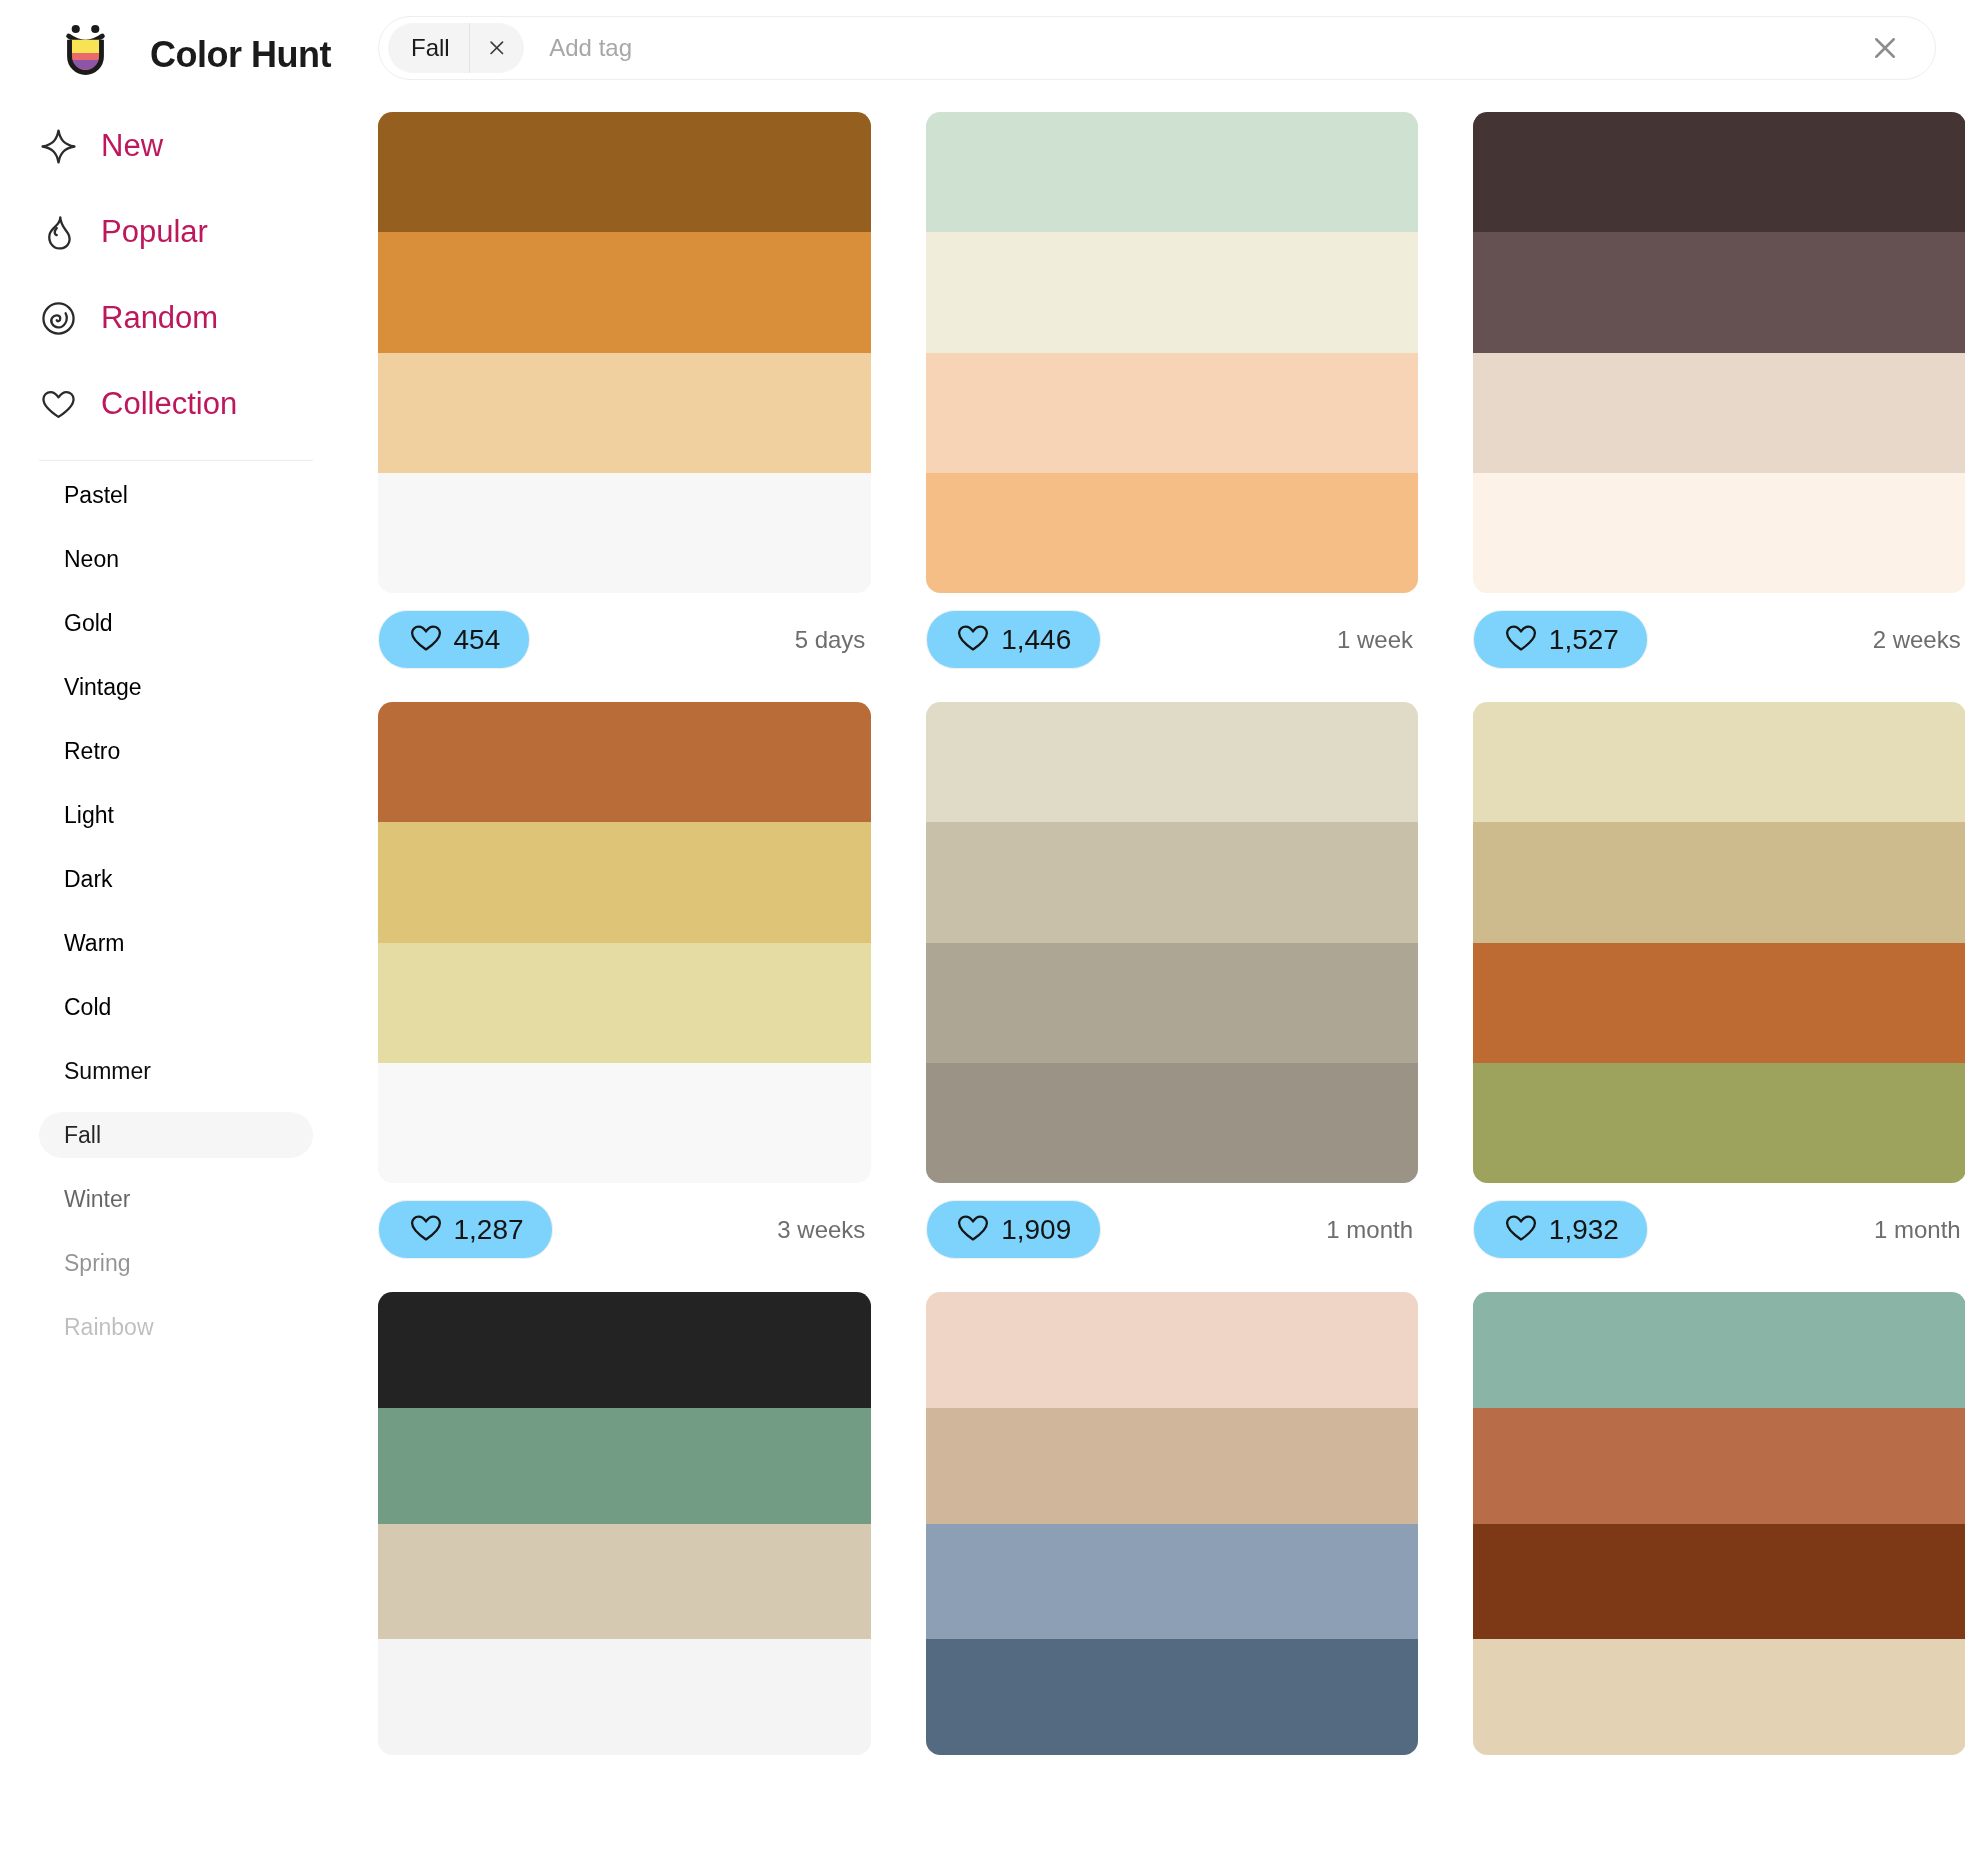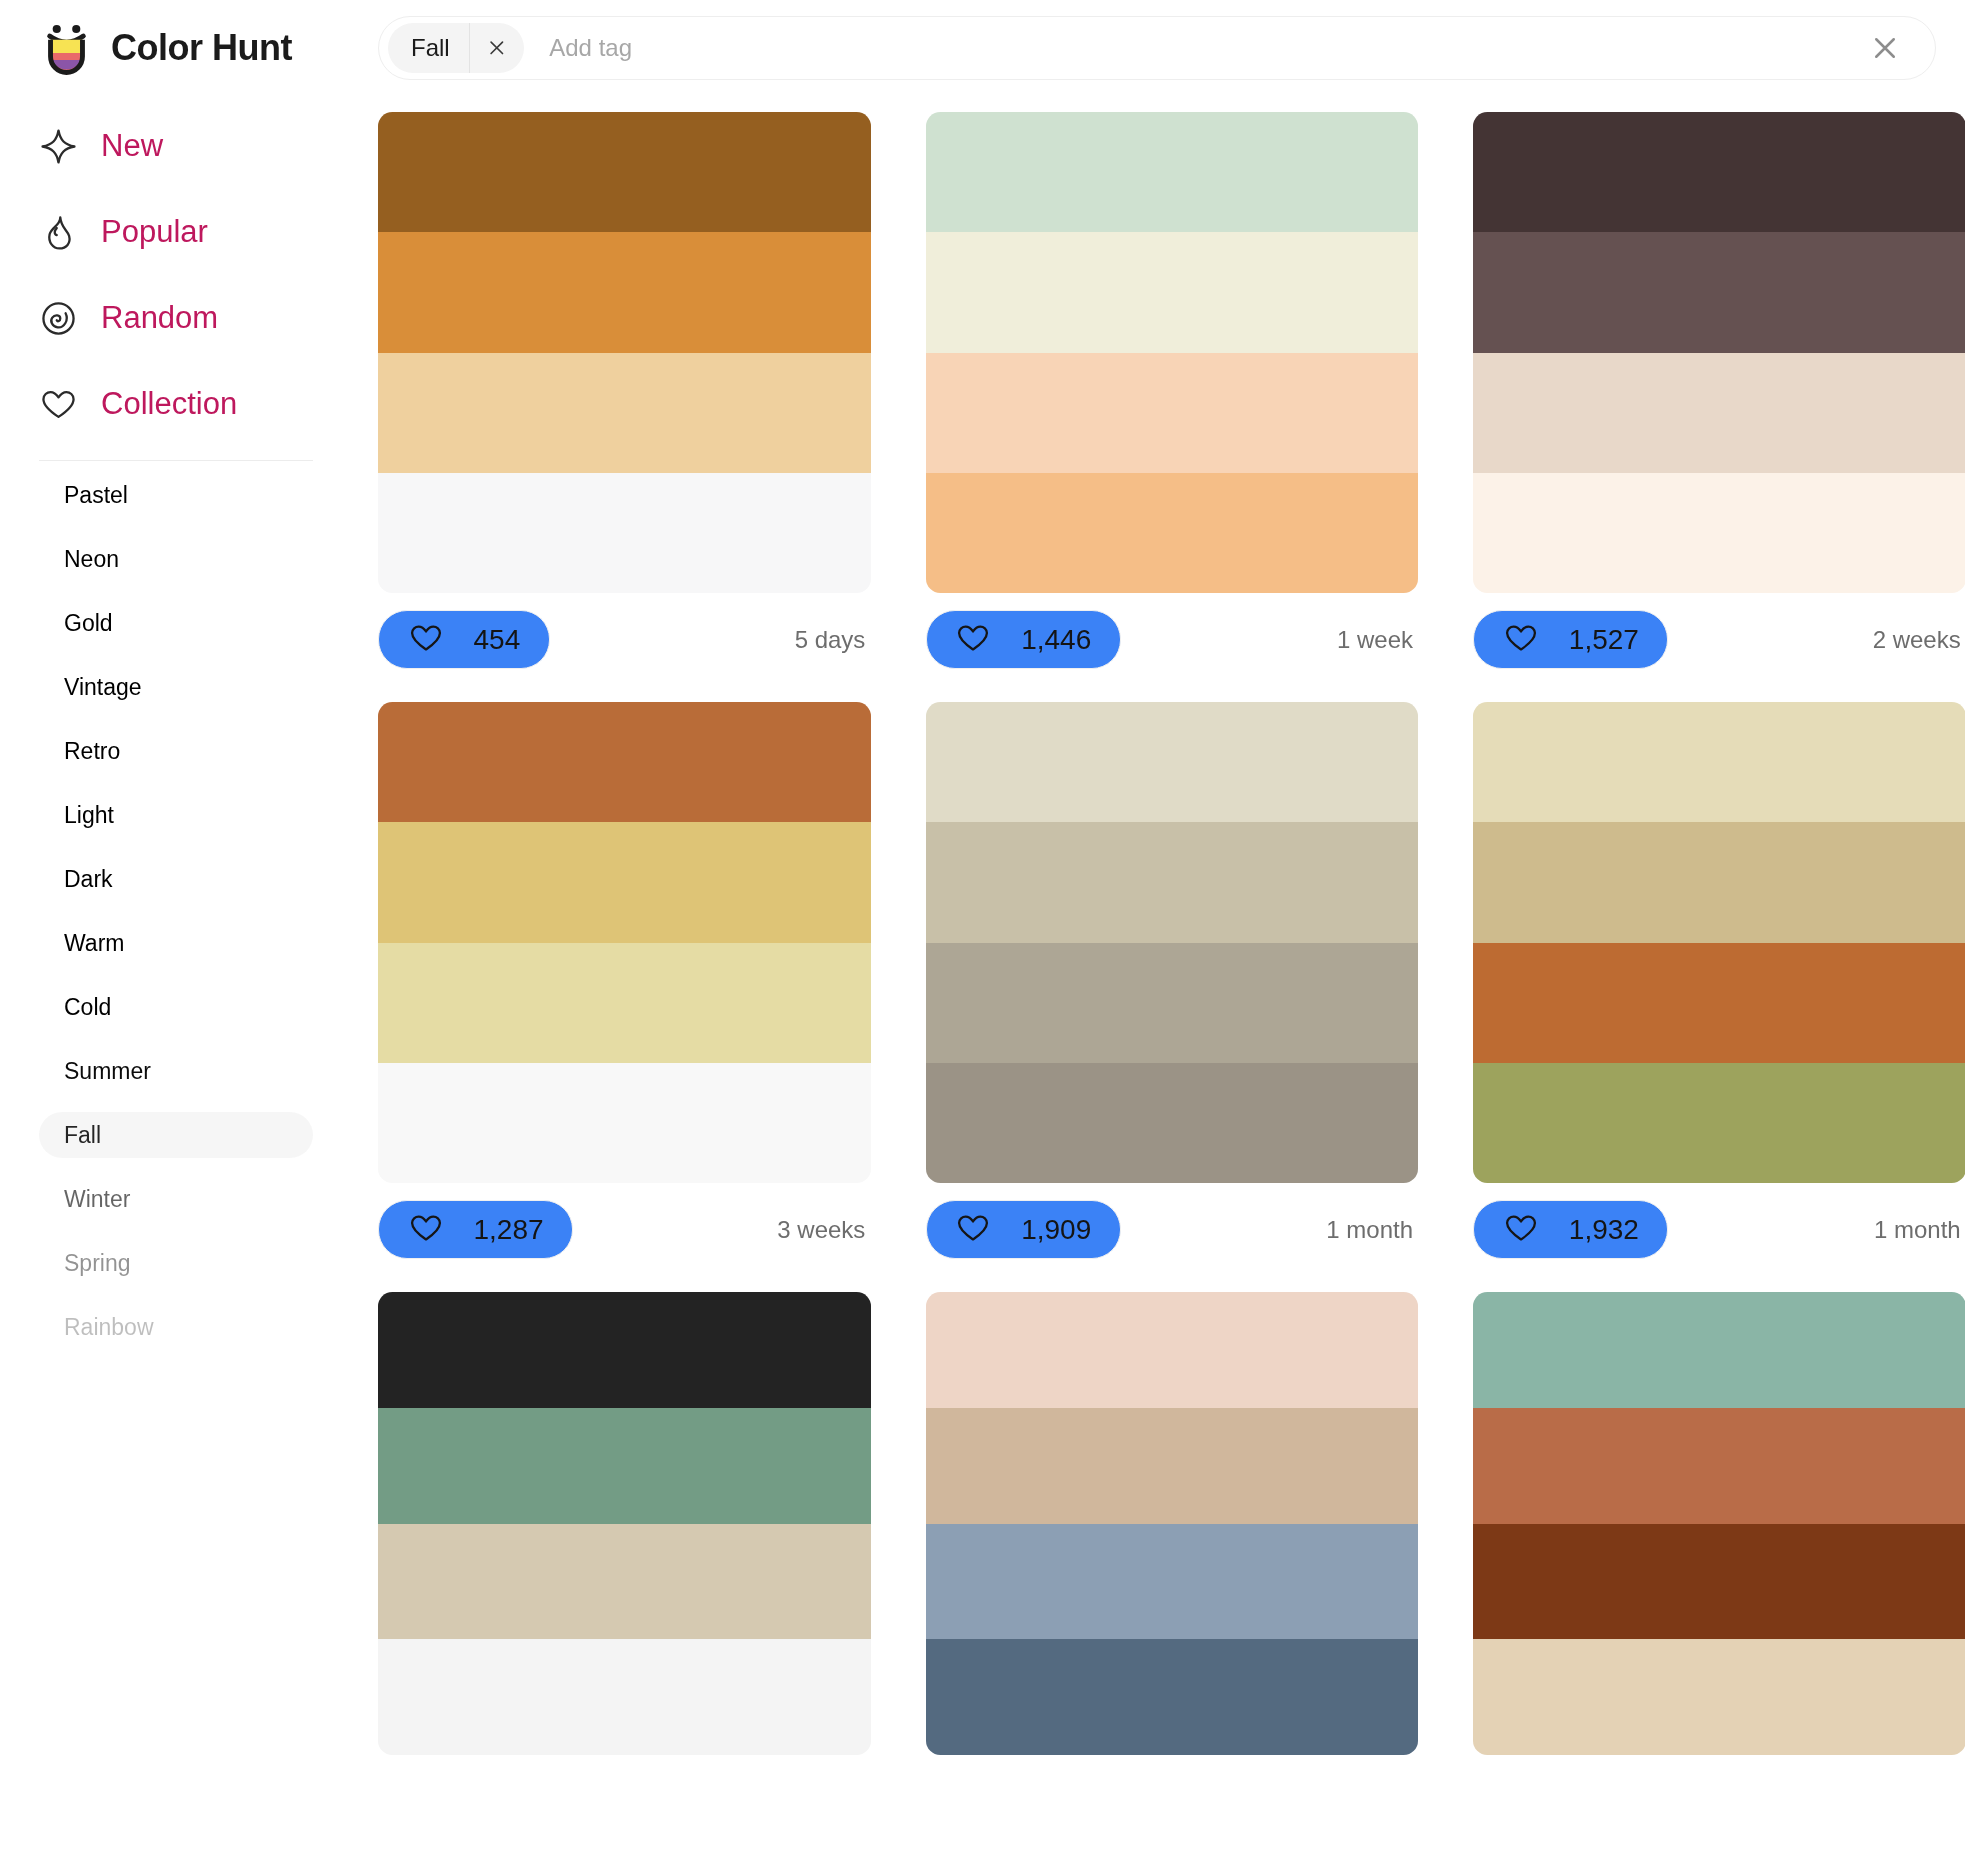--- a/index.html
+++ b/index.html
@@ -12,22 +12,22 @@
   .app { display: flex; flex-direction: column; width: 1966px; height: 1875px; }
 
   
   .header {
     height: 96px;
     display: flex; align-items: center;
     flex: 0 0 96px;
   }
   .brand {
     width: 378px; flex: 0 0 378px;
-    display: flex; align-items: center; gap: 17px;
-    padding-left: 39px;
+    display: flex; align-items: flex-end; gap: 37px;
+    padding-left: 58px;
   }
   .logo { width: 55px; height: 55px; flex: 0 0 55px; }
   .brand-name {
     font-size: 36px; font-weight: bold; color: #1b1b1b;
     letter-spacing: -0.5px;
   }
   .searchbar {
     flex: 1 1 auto;
     margin-right: 30px;
     height: 64px;
@@ -115,24 +115,24 @@
     display: flex; flex-direction: column;
     height: 481px;
   }
   .swatches.short { height: 463px; }
   .swatch { flex: 1 1 25%; }
   .card-meta {
     display: flex; align-items: center; justify-content: space-between;
     height: 93px;
   }
   .like-btn {
-    display: flex; align-items: center; gap: 30px;
+    display: flex; align-items: center; gap: 10px;
     height: 59px; padding: 0 28.5px;
     border: 1.8px solid #f0f0f0; border-radius: 29px;
-    background: #3b82f6; cursor: pointer;
+    background: #7dd3fc; cursor: pointer;
   }
   .like-count { font-size: 28px; color: #141414; }
   .time-text { font-size: 24px; color: #6d6d6d; padding-right: 5.3px; }
 </style>
 </head>
 <body>
 
 <div class="app">
 
   <div class="header">

